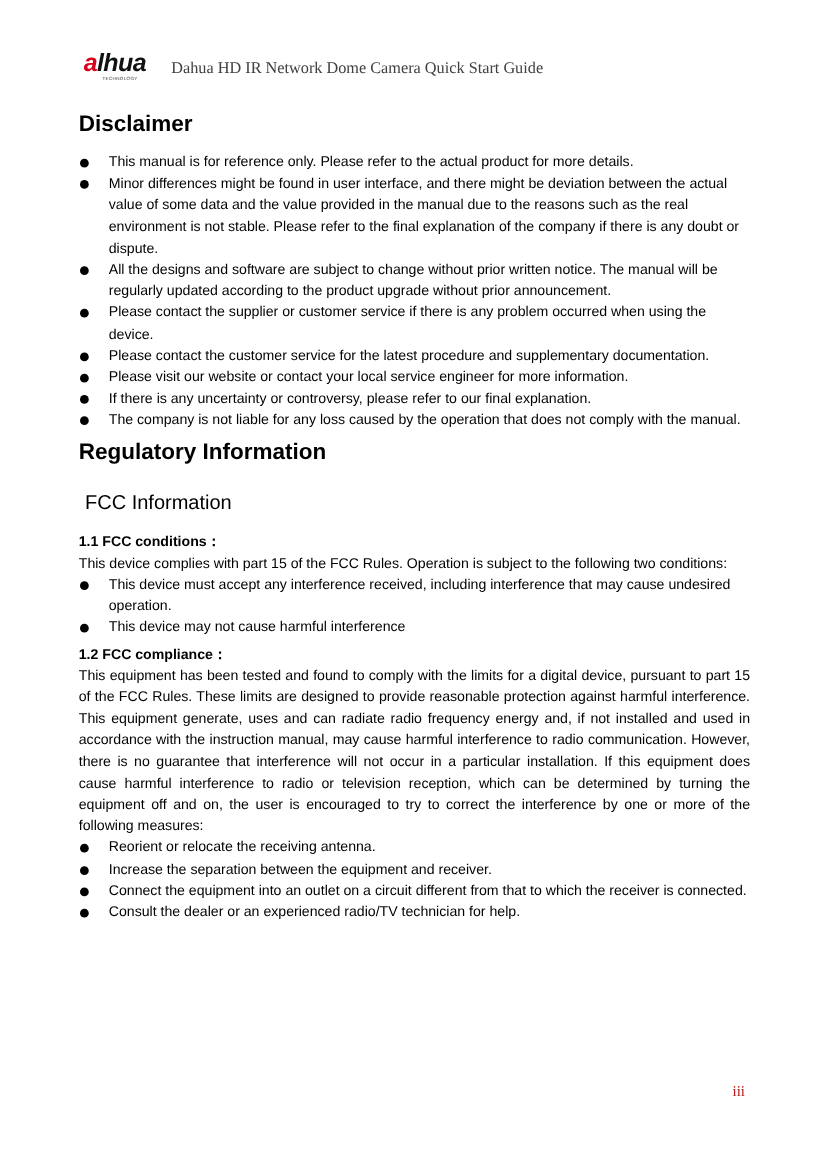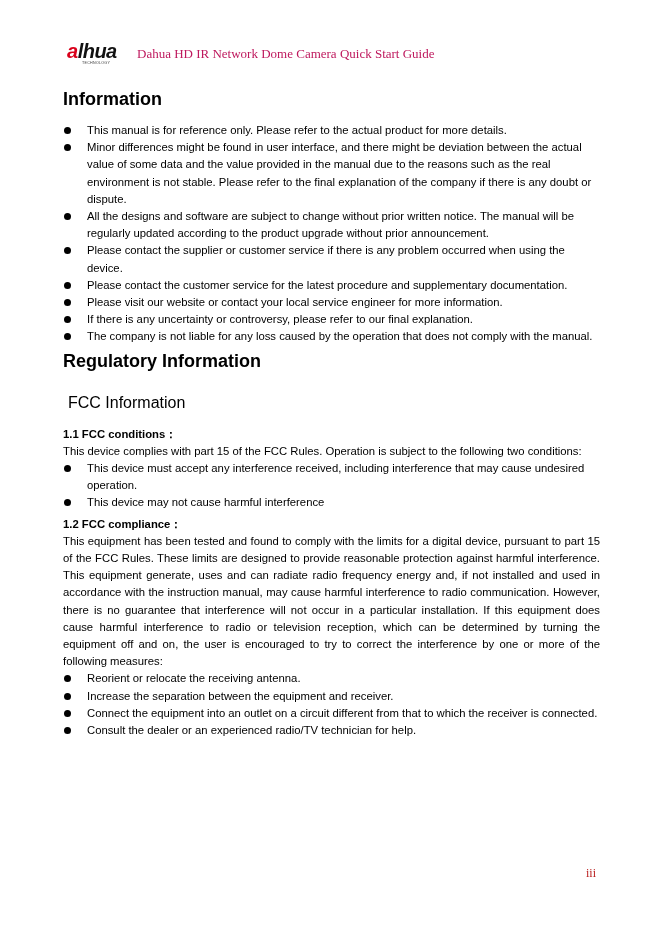--- a/index.html
+++ b/index.html
@@ -3,21 +3,21 @@
 <meta charset="utf-8">
 <style>
   html, body { margin: 0; padding: 0; background: #ffffff; }
   body { width: 662px; height: 936px; position: relative; overflow: hidden; color: #000; }
   .header { position: absolute; left: 67px; top: 38px; height: 30px; display: flex; align-items: flex-end; }
   .logo { position: relative; width: 66px; height: 26px; }
   .logo-main { position: absolute; left: 0; top: -3px; font-family: "Liberation Sans", sans-serif; font-weight: bold; font-style: italic; font-size: 20px; letter-spacing: -0.5px; line-height: 24px; }
   .logo-a { color: #d9001b; }
   .logo-rest { color: #111; text-align: center; }
   .logo-tech { position: absolute; left: 15px; top: 19px; font-family: "Liberation Sans", sans-serif; font-size: 3.6px; letter-spacing: 0.3px; color: #333; }
-  .header-title { font-family: "Liberation Serif", serif; font-size: 13px; color: #be185d; margin-left: 4px; line-height: 18px; position: relative; top: -5px; }
+  .header-title { font-family: "Liberation Serif", serif; font-size: 13px; color: #404040; margin-left: 4px; line-height: 18px; position: relative; top: -5px; }
 
   .content { position: absolute; left: 63px; top: 84px; width: 537px; font-family: "Liberation Sans", sans-serif; font-size: 11.3px; line-height: 17.2px; }
   h1 { font-family: "Liberation Sans", sans-serif; font-weight: bold; font-size: 18px; margin: 0; line-height: 30px; }
   h2 { font-family: Liberation Sans, sans-serif; font-weight: normal; font-size: 16px; margin: 5px; line-height: 26px; }
   h3 { font-family: "Liberation Sans", sans-serif; font-weight: bold; font-size: 11.3px; margin: 0; line-height: 17.2px; }
   ul { list-style: none; margin: 0; padding: 0; }
   li { position: relative; padding-left: 24px; }
   li::before { content: ""; position: absolute; left: 1px; top: 5px; width: 7px; height: 7px; border-radius: 50%; background: #000; }
   p { margin: 0; }
   .justify { text-align: justify; }
@@ -28,21 +28,21 @@
 
 <div class="header">
   <div class="logo">
     <div class="logo-main"><span class="logo-a">a</span><span class="logo-rest">lhua</span></div>
     <div class="logo-tech">TECHNOLOGY</div>
   </div>
   <div class="header-title">Dahua HD IR Network Dome Camera Quick Start Guide</div>
 </div>
 
 <div class="content">
-  <h1>Information</h1>
+  <h1>Disclaimer</h1>
   <ul style="margin-top:8px;">
     <li>This manual is for reference only. Please refer to the actual product for more details.</li>
     <li>Minor differences might be found in user interface, and there might be deviation between the actual value of some data and the value provided in the manual due to the reasons such as the real environment is not stable. Please refer to the final explanation of the company if there is any doubt or dispute.</li>
     <li>All the designs and software are subject to change without prior written notice. The manual will be regularly updated according to the product upgrade without prior announcement.</li>
     <li>Please contact the supplier or customer service if there is any problem occurred when using the device.</li>
     <li>Please contact the customer service for the latest procedure and supplementary documentation.</li>
     <li>Please visit our website or contact your local service engineer for more information.</li>
     <li>If there is any uncertainty or controversy, please refer to our final explanation.</li>
     <li>The company is not liable for any loss caused by the operation that does not comply with the manual.</li>
   </ul>

